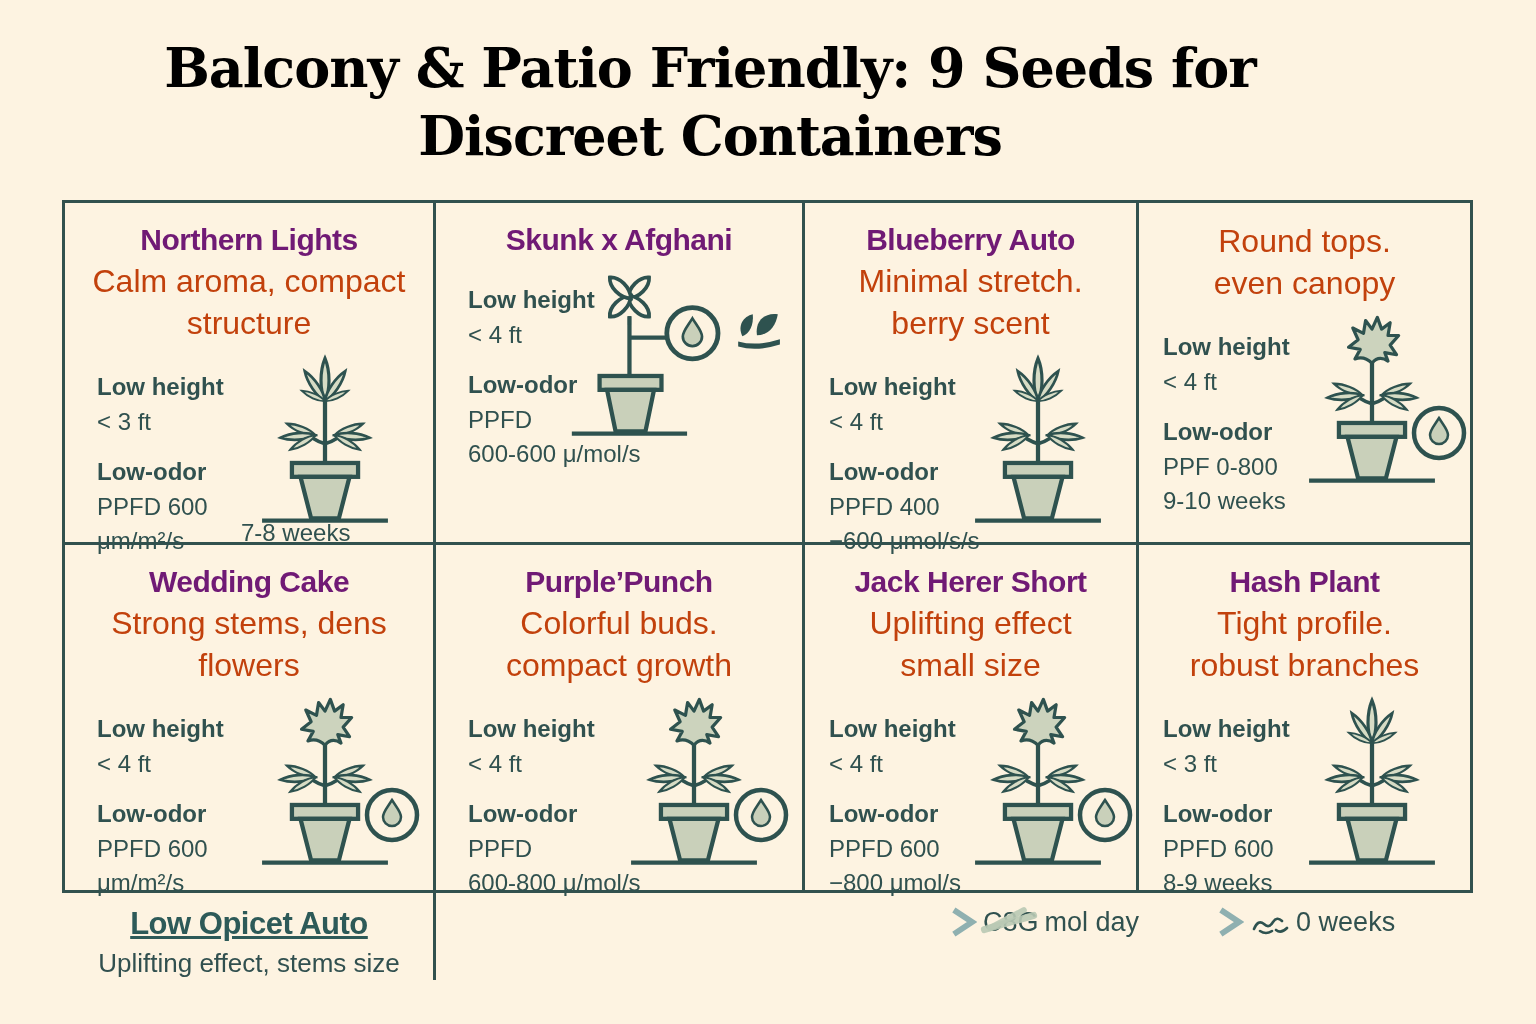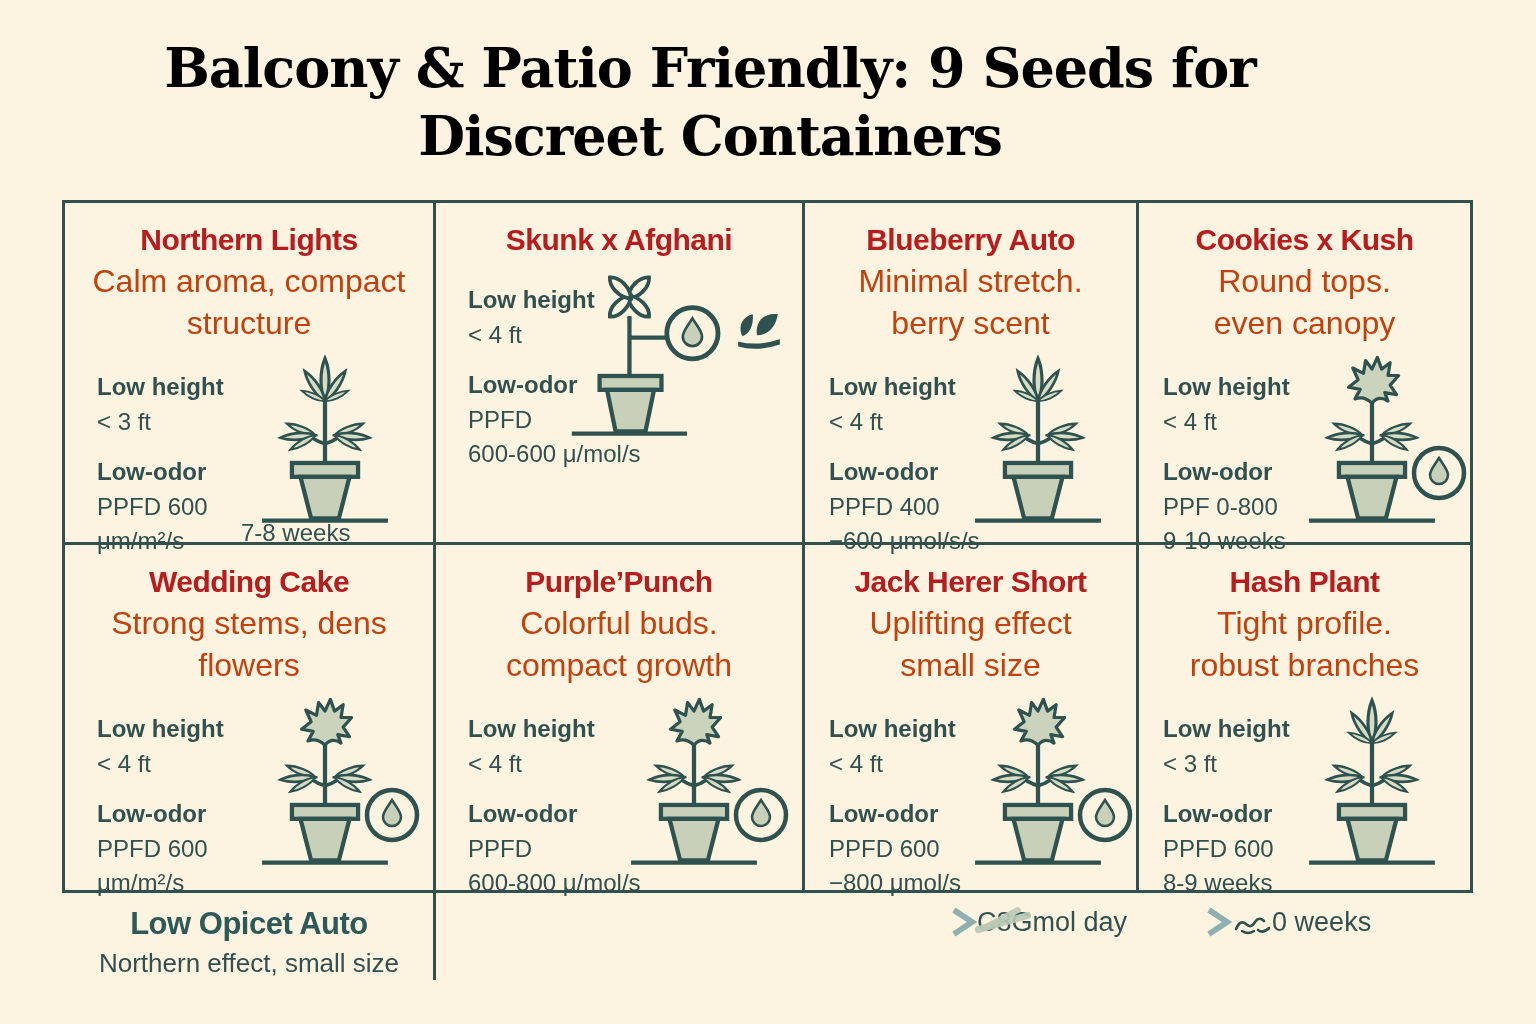--- a/index.html
+++ b/index.html
@@ -24,21 +24,21 @@
     border:3px solid #32514e;
     display:grid;
     grid-template-columns:371px 369px 334px 331px;
     grid-template-rows:342px 345px;
   }
   .card{position:relative;padding:14px 10px 0 10px;}
   .card.r{border-right:3px solid #32514e;}
   .card.b{border-bottom:3px solid #32514e;}
   .card-title{
     margin:6px 0 2px 0;text-align:center;
-    font-size:30px;font-weight:bold;color:#b91c1c;letter-spacing:-0.5px;
+    font-size:30px;font-weight:bold;color:#701a75;letter-spacing:-0.5px;
   }
   .card-sub{
     margin:4px 0 0 0;text-align:center;
     font-size:32px;line-height:1.3;white-space:pre-line;color:#c2410c;
   }
   .card-body{position:relative;height:210px;margin-top:14px;}
   .specs{position:absolute;left:22px;top:12px;font-size:24px;line-height:1.44;white-space:nowrap;}
   .spec.bld{font-weight:bold;}
   .spec.gap{margin-top:16px;}
   .art{position:absolute;right:14px;top:-6px;width:168px;height:210px;}
@@ -48,30 +48,30 @@
   .weeks{font-size:24px;text-align:left;margin-top:-8px;}
   .badge{position:absolute;width:58px;height:58px;right:-12px;top:92px;}
   .sprout-svg{position:absolute;width:48px;height:42px;right:4px;top:46px;}
   
   .col3 .art,.col4 .art{right:4px;}
   .col3 .specs,.col4 .specs{left:14px;}
   
   .footer-card{
     position:absolute;left:62px;top:906px;width:374px;text-align:center;
   }
-  .footer-title{font-size:31px;font-weight:bold;color:#2d5a58;margin:0;letter-spacing:-0.5px;}
+  .footer-title{font-size:31px;font-weight:bold;color:#2d5a58;margin:0;letter-spacing:-0.5px;text-decoration:underline;}
   .footer-sub{font-size:26px;margin:6px 0 0 0;color:#31504f;}
   .footer-divider{
     position:absolute;left:433px;top:893px;width:3px;height:87px;background:#32514e;
   }
   .metrics{
     position:absolute;left:950px;top:906px;display:flex;gap:78px;align-items:center;
     font-size:27px;color:#30514f;
   }
-  .metric{display:flex;align-items:center;}
+  .metric{display:flex;align-items:center;gap:6px;}
   .chev{width:27px;height:33px;flex:0 0 auto;}
   .squig{width:40px;height:26px;margin-top:6px;flex:0 0 auto;}
   .scribbled{position:relative;display:inline-block;}
   .scribbled::before,.scribbled::after{
     content:"";position:absolute;background:#b9c9b4;border-radius:3px;opacity:.9;pointer-events:none;
   }
   .scribbled::before{left:-3px;top:40%;width:105%;height:7px;transform:rotate(-16deg);}
   .scribbled::after{left:2px;top:28%;width:80%;height:6px;transform:rotate(-28deg);}
   .defs{position:absolute;width:0;height:0;overflow:hidden;}
 </style>
@@ -228,21 +228,20 @@
       </div>
       <div class="art">
         <svg class="plant" viewBox="0 0 150 164">
             <use href="#plant-a"></use>
           </svg>
       </div>
     </div>
   </section>
 
   <section class="card b col4">
-    <h2 class="card-title">Cookies x Kush</h2>
     <p class="card-sub">Round tops.
 even canopy</p>
     <div class="card-body">
       <div class="specs">
         <div class="spec bld">Low height</div>
         <div class="spec">&lt; 4 ft</div>
         <div class="spec bld gap">Low-odor</div>
         <div class="spec">PPF 0-800</div>
         <div class="spec">9-10 weeks</div>
       </div>
@@ -343,21 +342,21 @@
           </svg>
       </div>
     </div>
   </section>
 </main>
 
 <div class="footer-divider"></div>
 
 <section class="footer-card">
   <h2 class="footer-title">Low Opicet Auto</h2>
-  <p class="footer-sub">Northern effect, small size</p>
+  <p class="footer-sub">Uplifting effect, stems size</p>
 </section>
 
 <div class="metrics">
   <div class="metric">
     <svg class="chev" viewBox="0 0 28 34">
         <use href="#chev"></use>
       </svg>
     <span class="scribbled">C8G</span>
     <span>mol day</span>
   </div>

